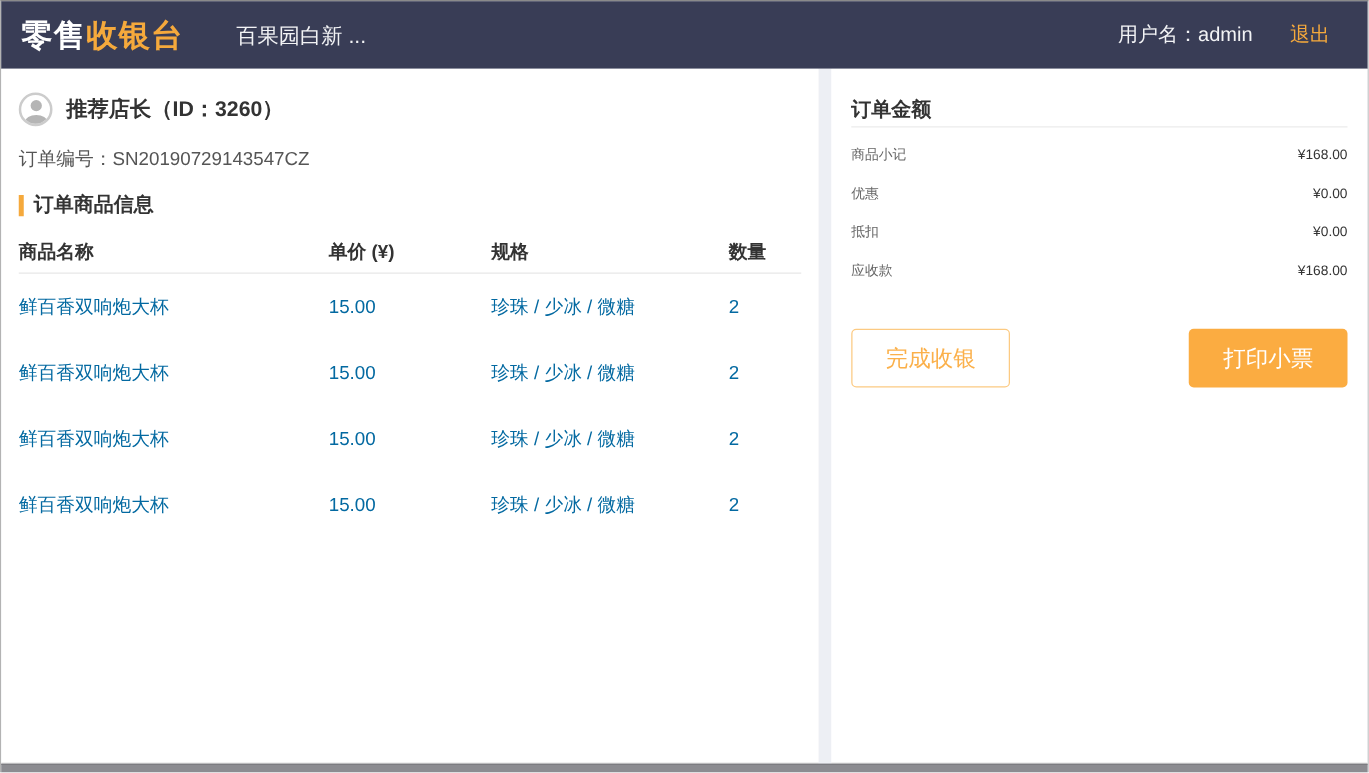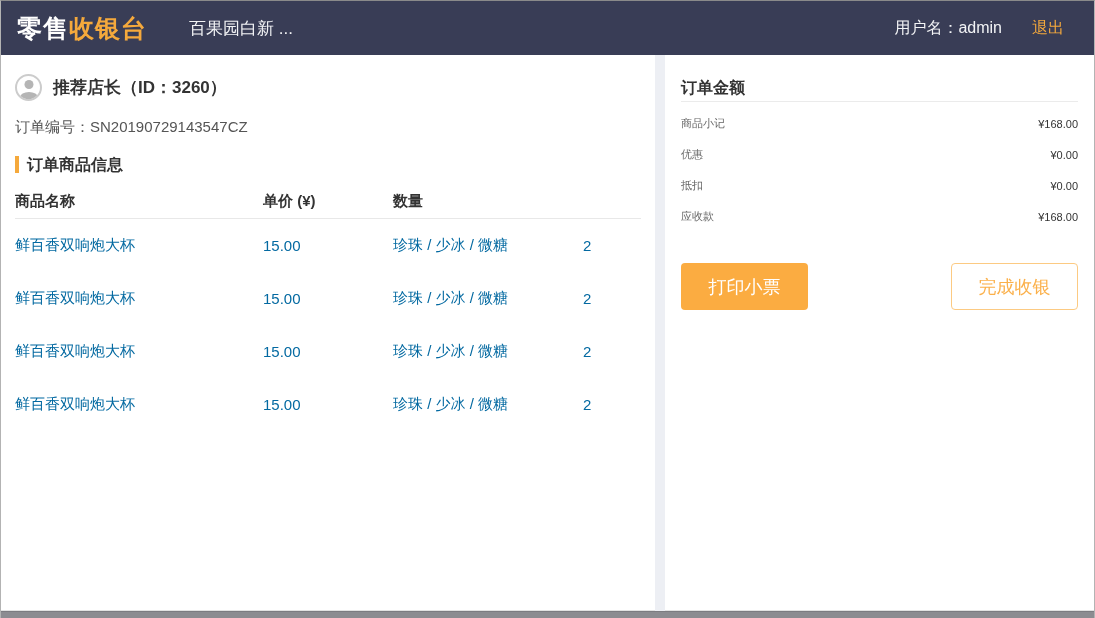--- a/index.html
+++ b/index.html
@@ -142,20 +142,21 @@
       <div class="order-no">
         <span>订单编号：</span><span>SN20190729143547CZ</span>
       </div>
 
       <div class="section-title">订单商品信息</div>
 
       <div class="goods-table">
         <div class="trow thead">
           <div>商品名称</div>
           <div>单价 (¥)</div>
+          <div>规格</div>
           <div>数量</div>
         </div>
 
         <div class="trow tbody">
           <div>鲜百香双响炮大杯</div>
           <div>15.00</div>
           <div>珍珠 / 少冰 / 微糖</div>
           <div>2</div>
         </div>
         <div class="trow tbody">
@@ -197,22 +198,22 @@
           <span class="amount-label">抵扣</span>
           <span class="amount-value">¥0.00</span>
         </div>
         <div class="amount-row">
           <span class="amount-label">应收款</span>
           <span class="amount-value">¥168.00</span>
         </div>
       </div>
 
       <div class="button-row">
+        <button class="btn btn-ghost">完成收银</button>
         <button class="btn btn-solid">打印小票</button>
-        <button class="btn btn-ghost">完成收银</button>
       </div>
     </div>
 
   </div>
 
   <div class="bottombar"></div>
 
 </div>
 
 </body></html>

